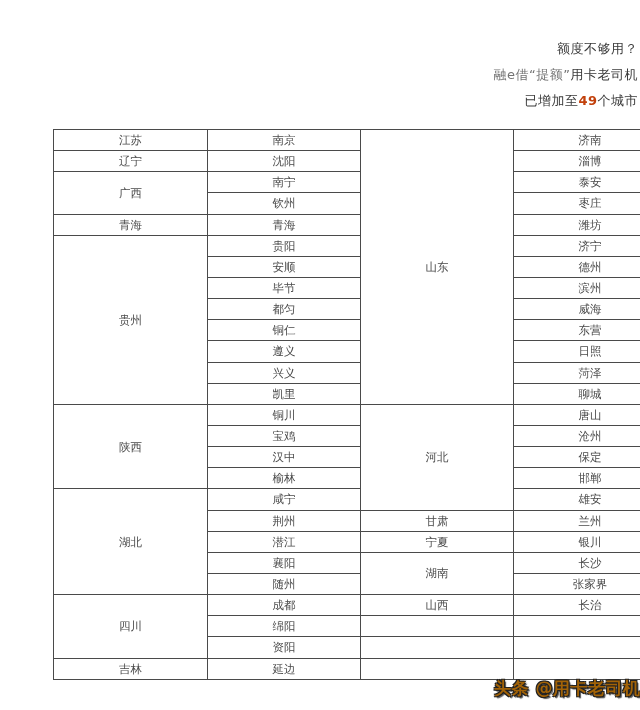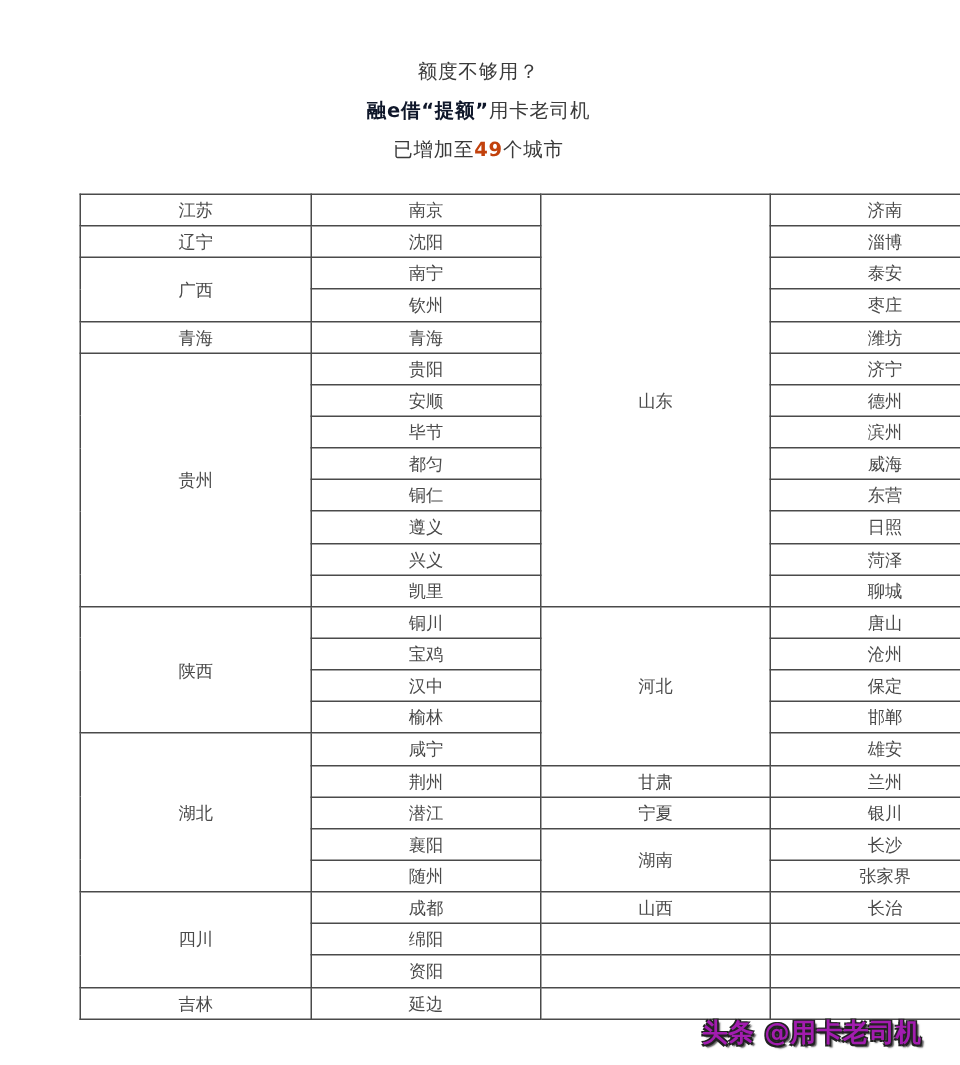--- a/index.html
+++ b/index.html
@@ -13,32 +13,31 @@
     position: relative;
     overflow: hidden;
     font-family: "DejaVu Sans", "Liberation Sans", sans-serif;
     color: #333333;
   }
   .title-block {
     position: absolute;
     left: 0;
     top: 36px;
     width: 638px;
-    text-align: center;
+    text-align: right;
   }
   .title-line {
     font-size: 13px;
     line-height: 26px;
     height: 26px;
     color: #3a3a3a;
     letter-spacing: 0.5px;
   }
   .title-line .accent {
-    color: #0f172a;
-    font-weight: bold;
+    color: #737373;
   }
   .title-line .count {
     font-weight: bold;
     color: #c2410c;
   }
   .table-wrap {
     position: absolute;
     left: 13px;
     top: 129px;
     width: 613px;
@@ -60,25 +59,25 @@
     line-height: 20px;
     overflow: hidden;
     white-space: nowrap;
   }
   col.c1 { width: 154px; }
   col.c2 { width: 153px; }
   col.c3 { width: 153px; }
   col.c4 { width: 153px; }
   .watermark {
     position: absolute;
-    left: 468px;
+    left: 494px;
     top: 677px;
     font-size: 17px;
     font-weight: bold;
-    color: #a21caf;
+    color: #a16207;
     letter-spacing: 0.5px;
     text-shadow:
       1px 1px 0 #222,
       -1px -1px 0 #222,
       1px -1px 0 #222,
       -1px 1px 0 #222,
       2px 2px 1px #555;
     white-space: nowrap;
   }
 </style>

